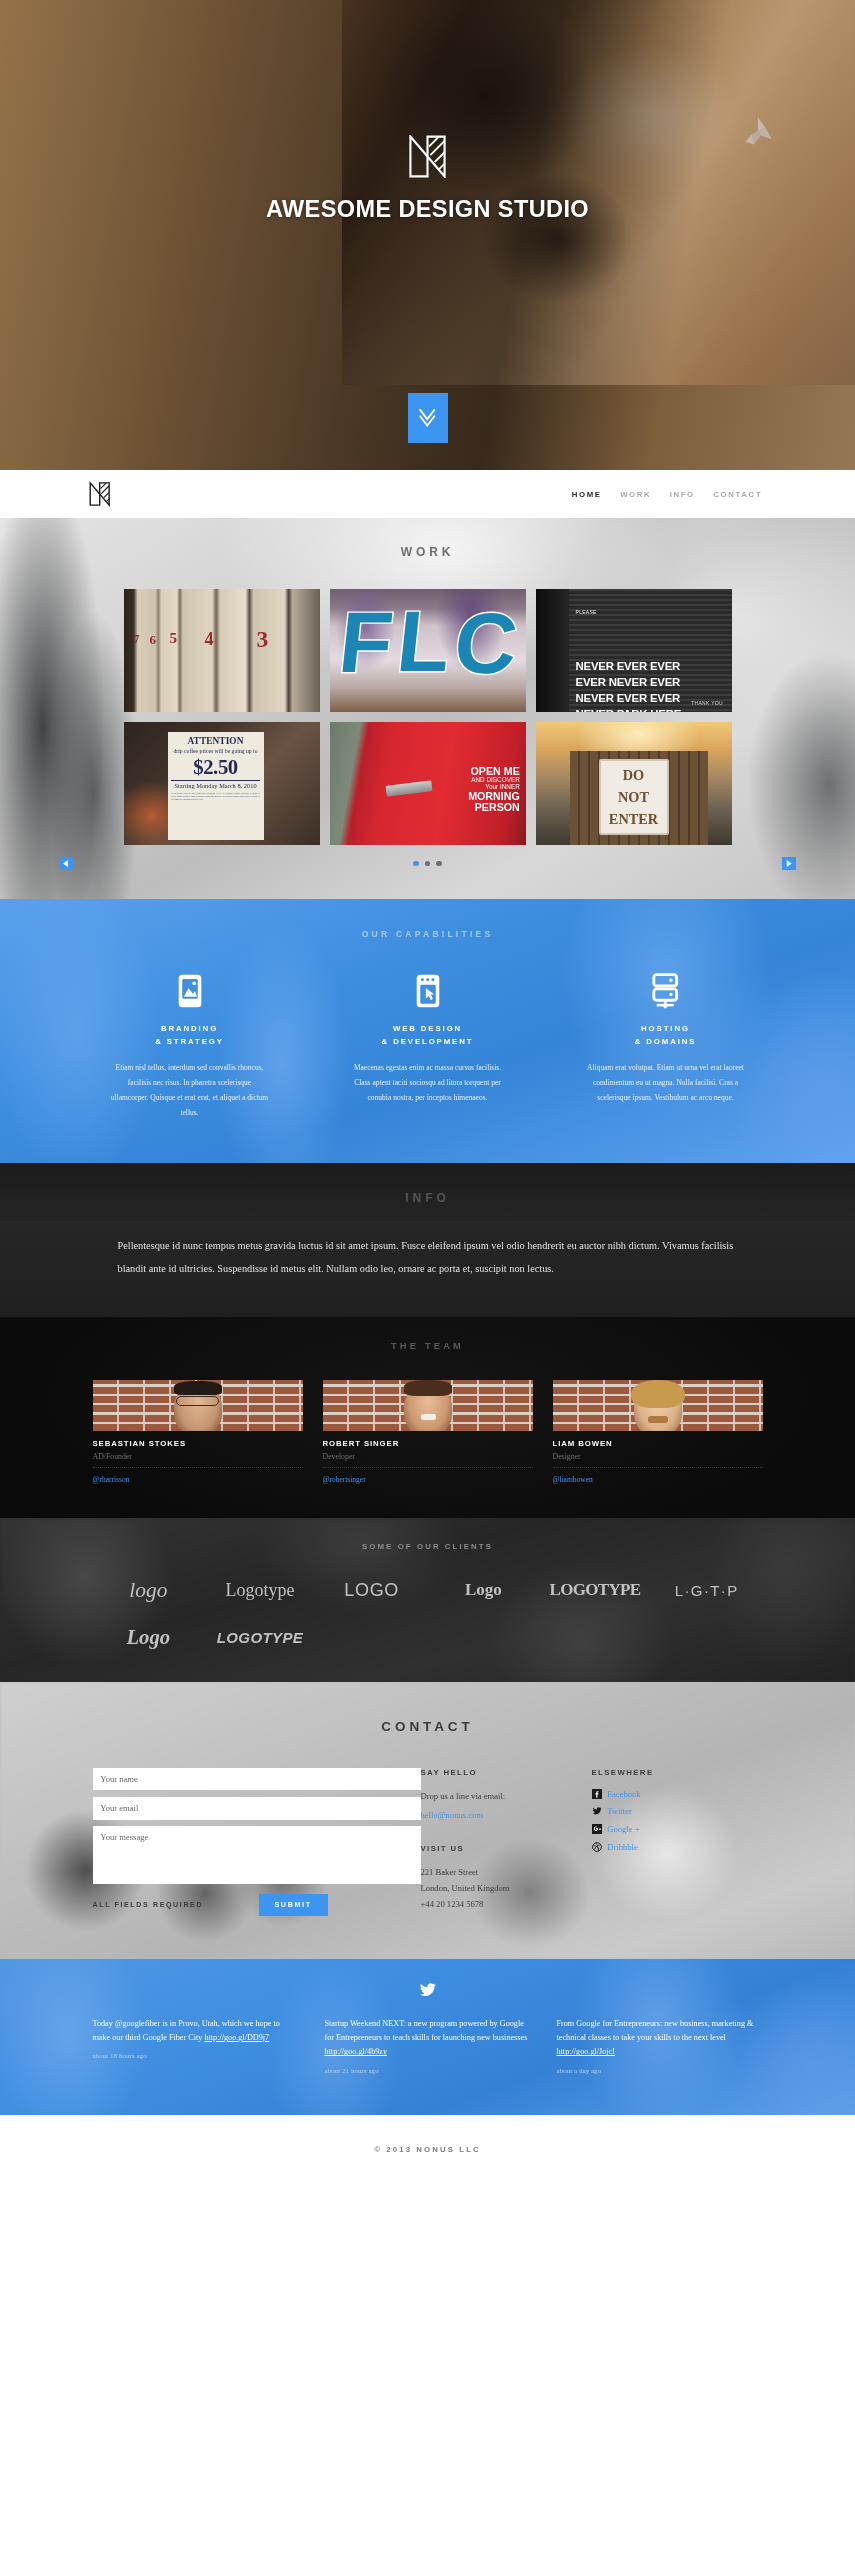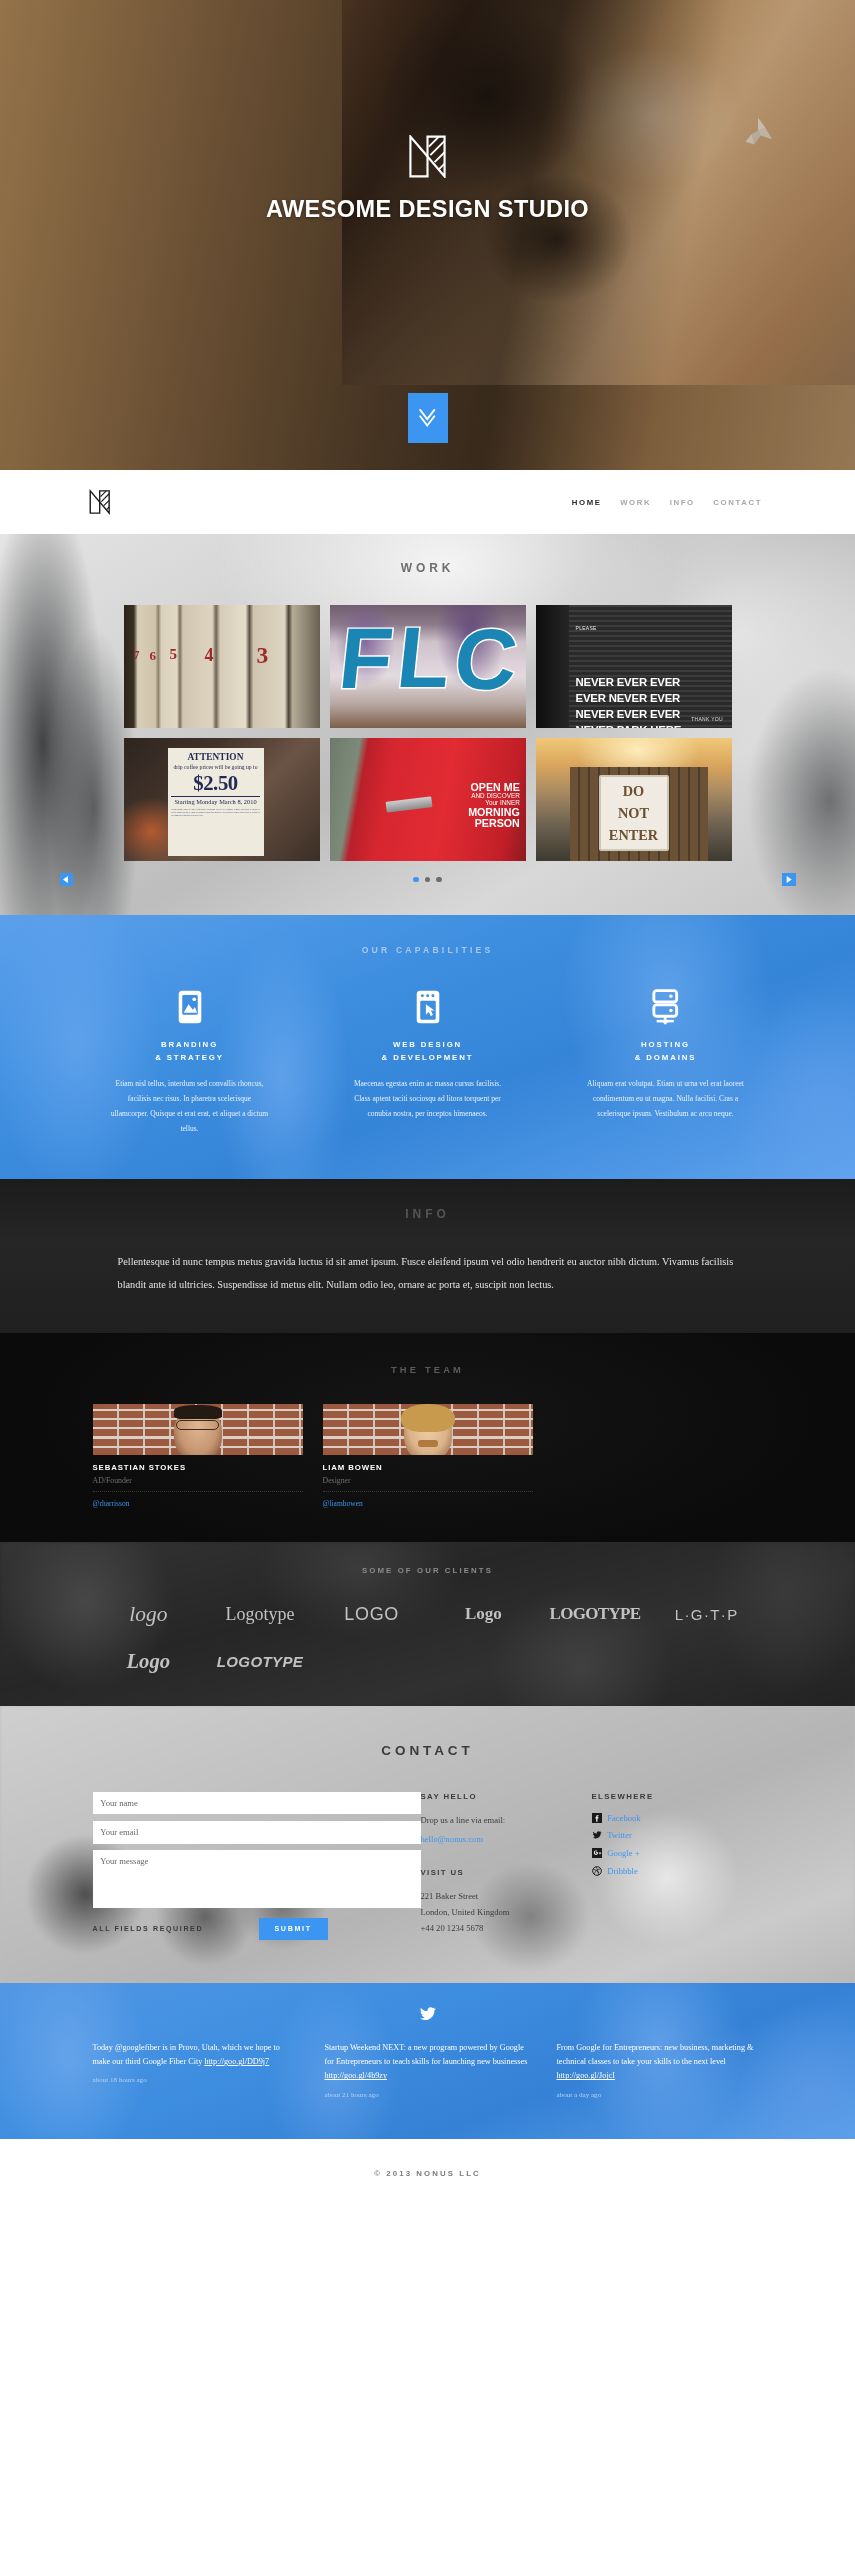--- a/index.html
+++ b/index.html
@@ -68,21 +68,21 @@
     width: 40px; height: 50px;
     background: #3d95f2;
     z-index: 5;
     display: flex; align-items: center; justify-content: center;
     cursor: pointer;
   }
 
   
   .navbar {
     position: relative; z-index: 6;
-    height: 64px; background: #fff;
+    height: 48px; background: #fff;
     display: flex; align-items: center;
     padding: 0 93px 0 89px;
   }
   .nav-logo { width: 21.4px; height: 26px; }
   .nav-links { margin-left: auto; display: flex; gap: 18.5px; }
   .nav-link {
     font-size: 7.8px; font-weight: bold;
     letter-spacing: 1.6px; color: #a8a8a8;
     text-decoration: none; cursor: pointer;
   }
@@ -273,21 +273,21 @@
   }
   .info-body {
     width: 620px; margin: 0 auto;
     font-family: "Liberation Serif", serif;
     color: #e3e3e3; font-size: 10.3px; line-height: 2.25;
   }
 
   
   .team {
     background: radial-gradient(ellipse 499px 185px at 50% 40%, #151515, #0b0b0b 80%);
-    padding: 32px 0 34px;
+    padding: 24px 0 34px;
   }
   .team-title {
     text-align: center; font-size: 9.3px; font-weight: bold;
     letter-spacing: 3.2px; color: #5a5a5a; margin-bottom: 28.5px;
   }
   .team-grid {
     width: 670px; margin: 0 auto;
     display: grid; grid-template-columns: repeat(3, 1fr); gap: 20px;
   }
   .member-photo {
@@ -696,20 +696,29 @@
     <div>
       <div class="member-photo">
         <div class="brick-v"></div>
           <div class="face f1"></div>
       </div>
       <div class="member-name">SEBASTIAN STOKES</div>
       <div class="member-role">AD/Founder</div>
       <a class="member-handle" href="#">@rharrisson</a>
     </div>
 
+    <div>
+      <div class="member-photo">
+        <div class="brick-v"></div>
+          <div class="face f2"></div>
+      </div>
+      <div class="member-name">ROBERT SINGER</div>
+      <div class="member-role">Developer</div>
+      <a class="member-handle" href="#">@robertsinger</a>
+    </div>
 
     <div>
       <div class="member-photo">
         <div class="brick-v"></div>
           <div class="face f3"></div>
       </div>
       <div class="member-name">LIAM BOWEN</div>
       <div class="member-role">Designer</div>
       <a class="member-handle" href="#">@liambowen</a>
     </div>

